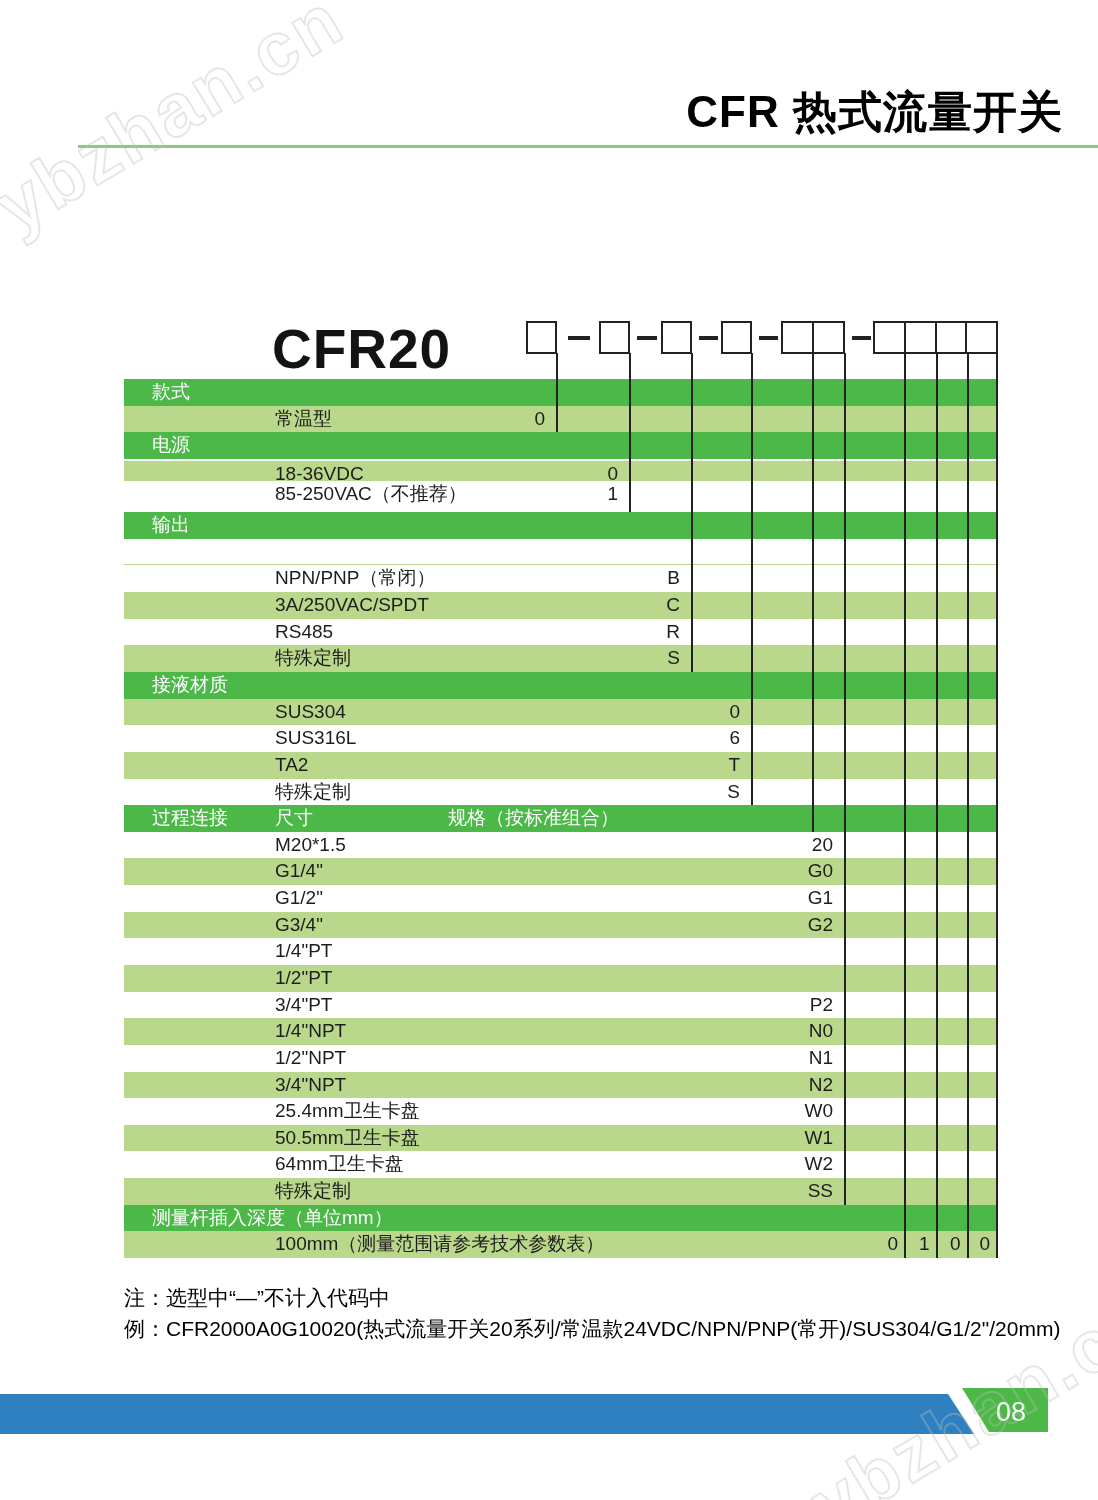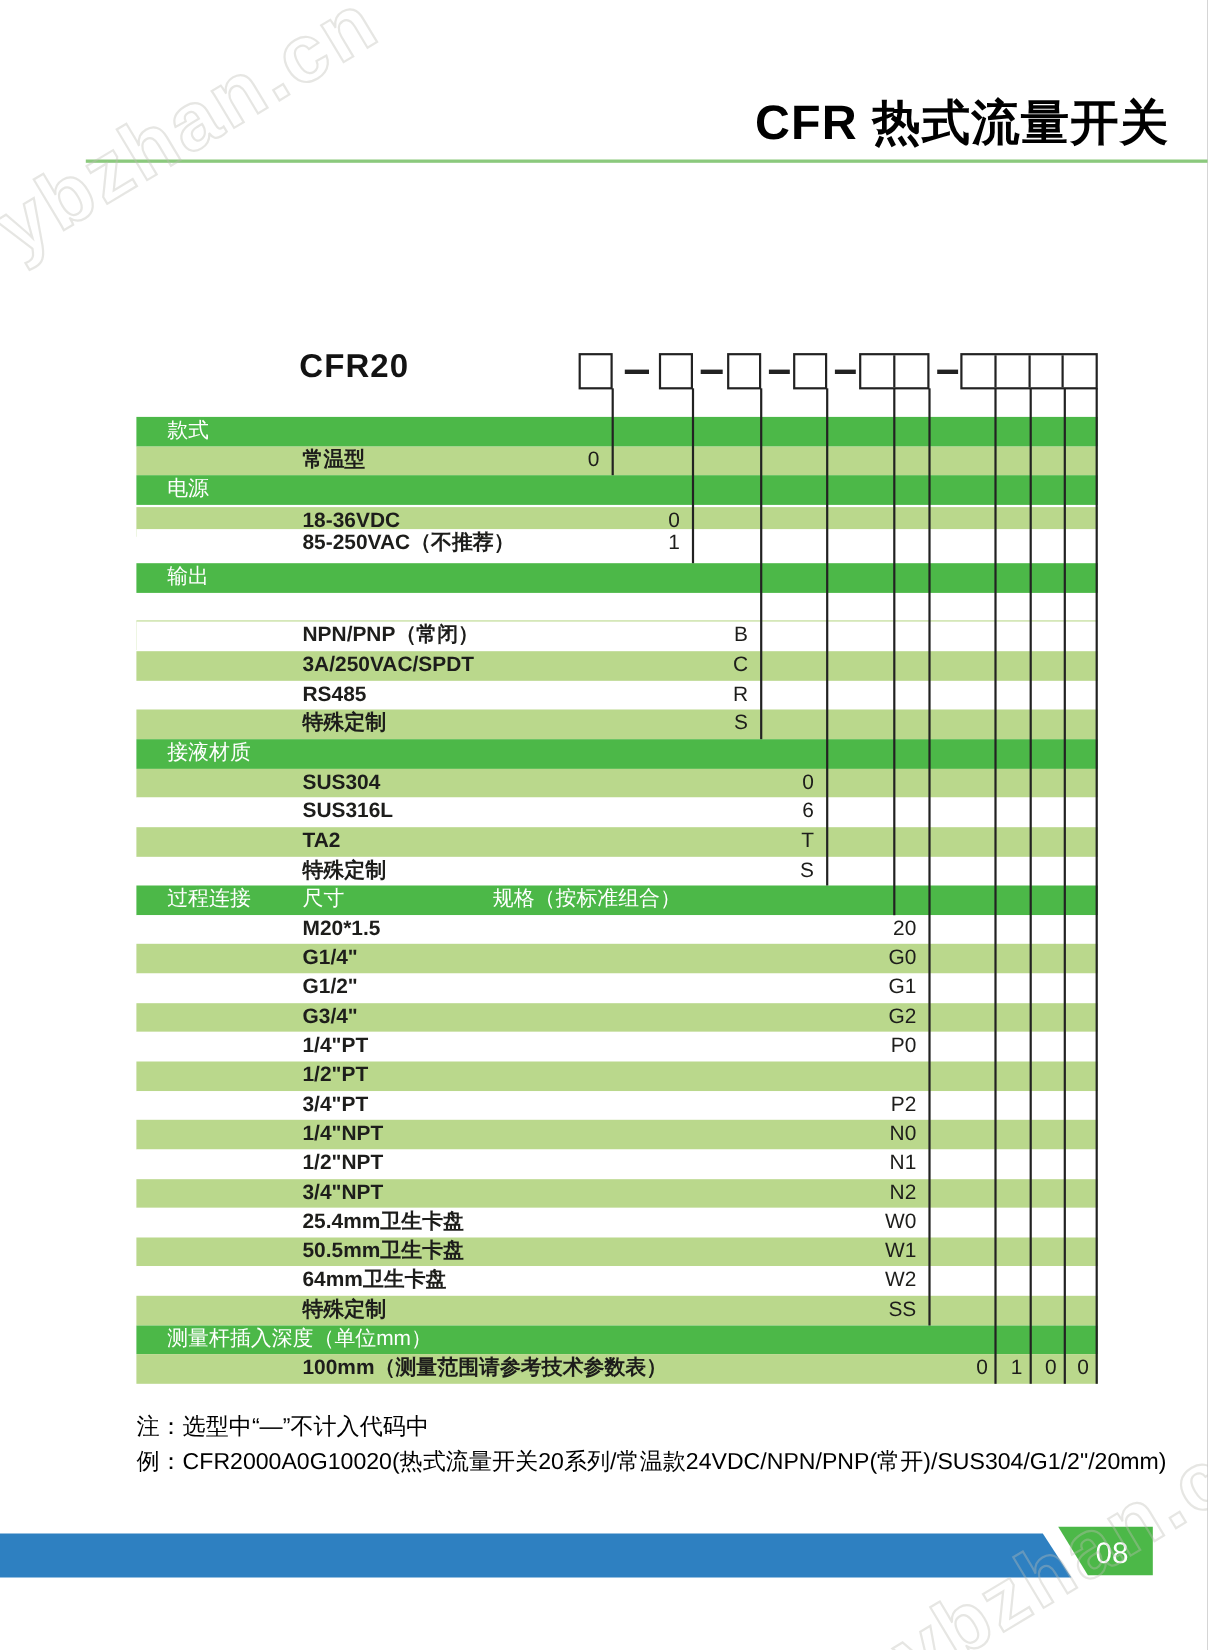--- a/index.html
+++ b/index.html
@@ -23,41 +23,41 @@
   .title-underline{
     position:absolute; top:145px; left:78px; right:0; height:3px;
     background:#8bc97d; z-index:2;
   }
   .table-title-bar{
     position:absolute; top:212px; left:124px; width:874px; height:83px;
     background:#4cb848; color:#ffffff; font-size:35px; font-weight:bold;
     text-align:center; line-height:83px; letter-spacing:2px; z-index:2;
   }
   .model-prefix{
-    position:absolute; top:317px; left:272px; font-size:30px; font-weight:bold;
+    position:absolute; top:317px; left:272px; font-size:55px; font-weight:bold;
     color:#131313; letter-spacing:1px; z-index:3;
   }
   .code-box{
     position:absolute; top:321px; height:33px; border:2px solid #222;
     box-sizing:border-box; background:transparent; z-index:4; display:flex;
   }
   .code-box .cell{flex:1 1 0; border-left:2px solid #222;}
   .code-box .cell:first-child{border-left:none;}
   .box-dash{position:absolute; top:336px; height:4px; background:#222; z-index:4;}
   .col-line{position:absolute; width:2px; background:#222; z-index:5;}
   
   .trow{position:absolute; left:124px; width:874px; z-index:1;}
   .trow.header{background:#4cb848; color:#fff;}
   .trow.light{background:#bad88c; color:#1d1d1b;}
   .trow.white{background:#ffffff; color:#1d1d1b;}
   .trow span{position:absolute; top:0; font-size:19px; white-space:nowrap;}
   .trow .sec-label{left:28px; font-size:19px;}
   .trow .sub1{left:151px;}
   .trow .sub2{left:324px;}
-  .trow .opt-label{left:151px;font-weight:bold;}
+  .trow .opt-label{left:151px;}
   .trow .opt-code{text-align:right;}
   .note-line{font-size:21px; line-height:26px; white-space:nowrap;}
   #note1{position:absolute; left:124px; top:1285px;}
   #note2{position:absolute; left:124px; top:1316px;}
   .footer-svg{position:absolute; left:0; top:1385px; z-index:3;}
 </style>
 </head>
 <body>
 
 <div id="stage">
@@ -169,21 +169,20 @@
       <div class="trow white" style="top: 885.084px; height: 26.636px; line-height: 26.636px;">
         <span class="opt-label">G1/2"</span>
         <span class="opt-code" style="left: 0px; width: 709px;">G1</span>
       </div>
       <div class="trow light" style="top: 911.72px; height: 26.636px; line-height: 26.636px;">
         <span class="opt-label">G3/4"</span>
         <span class="opt-code" style="left: 0px; width: 709px;">G2</span>
       </div>
       <div class="trow white" style="top: 938.356px; height: 26.636px; line-height: 26.636px;">
         <span class="opt-label">1/4"PT</span>
-        <span class="opt-code" style="left: 0px; width: 709px;">P0</span>
       </div>
       <div class="trow light" style="top: 964.992px; height: 26.636px; line-height: 26.636px;">
         <span class="opt-label">1/2"PT</span>
       </div>
       <div class="trow white" style="top: 991.628px; height: 26.636px; line-height: 26.636px;">
         <span class="opt-label">3/4"PT</span>
         <span class="opt-code" style="left: 0px; width: 709px;">P2</span>
       </div>
       <div class="trow light" style="top: 1018.26px; height: 26.636px; line-height: 26.636px;">
         <span class="opt-label">1/4"NPT</span>

